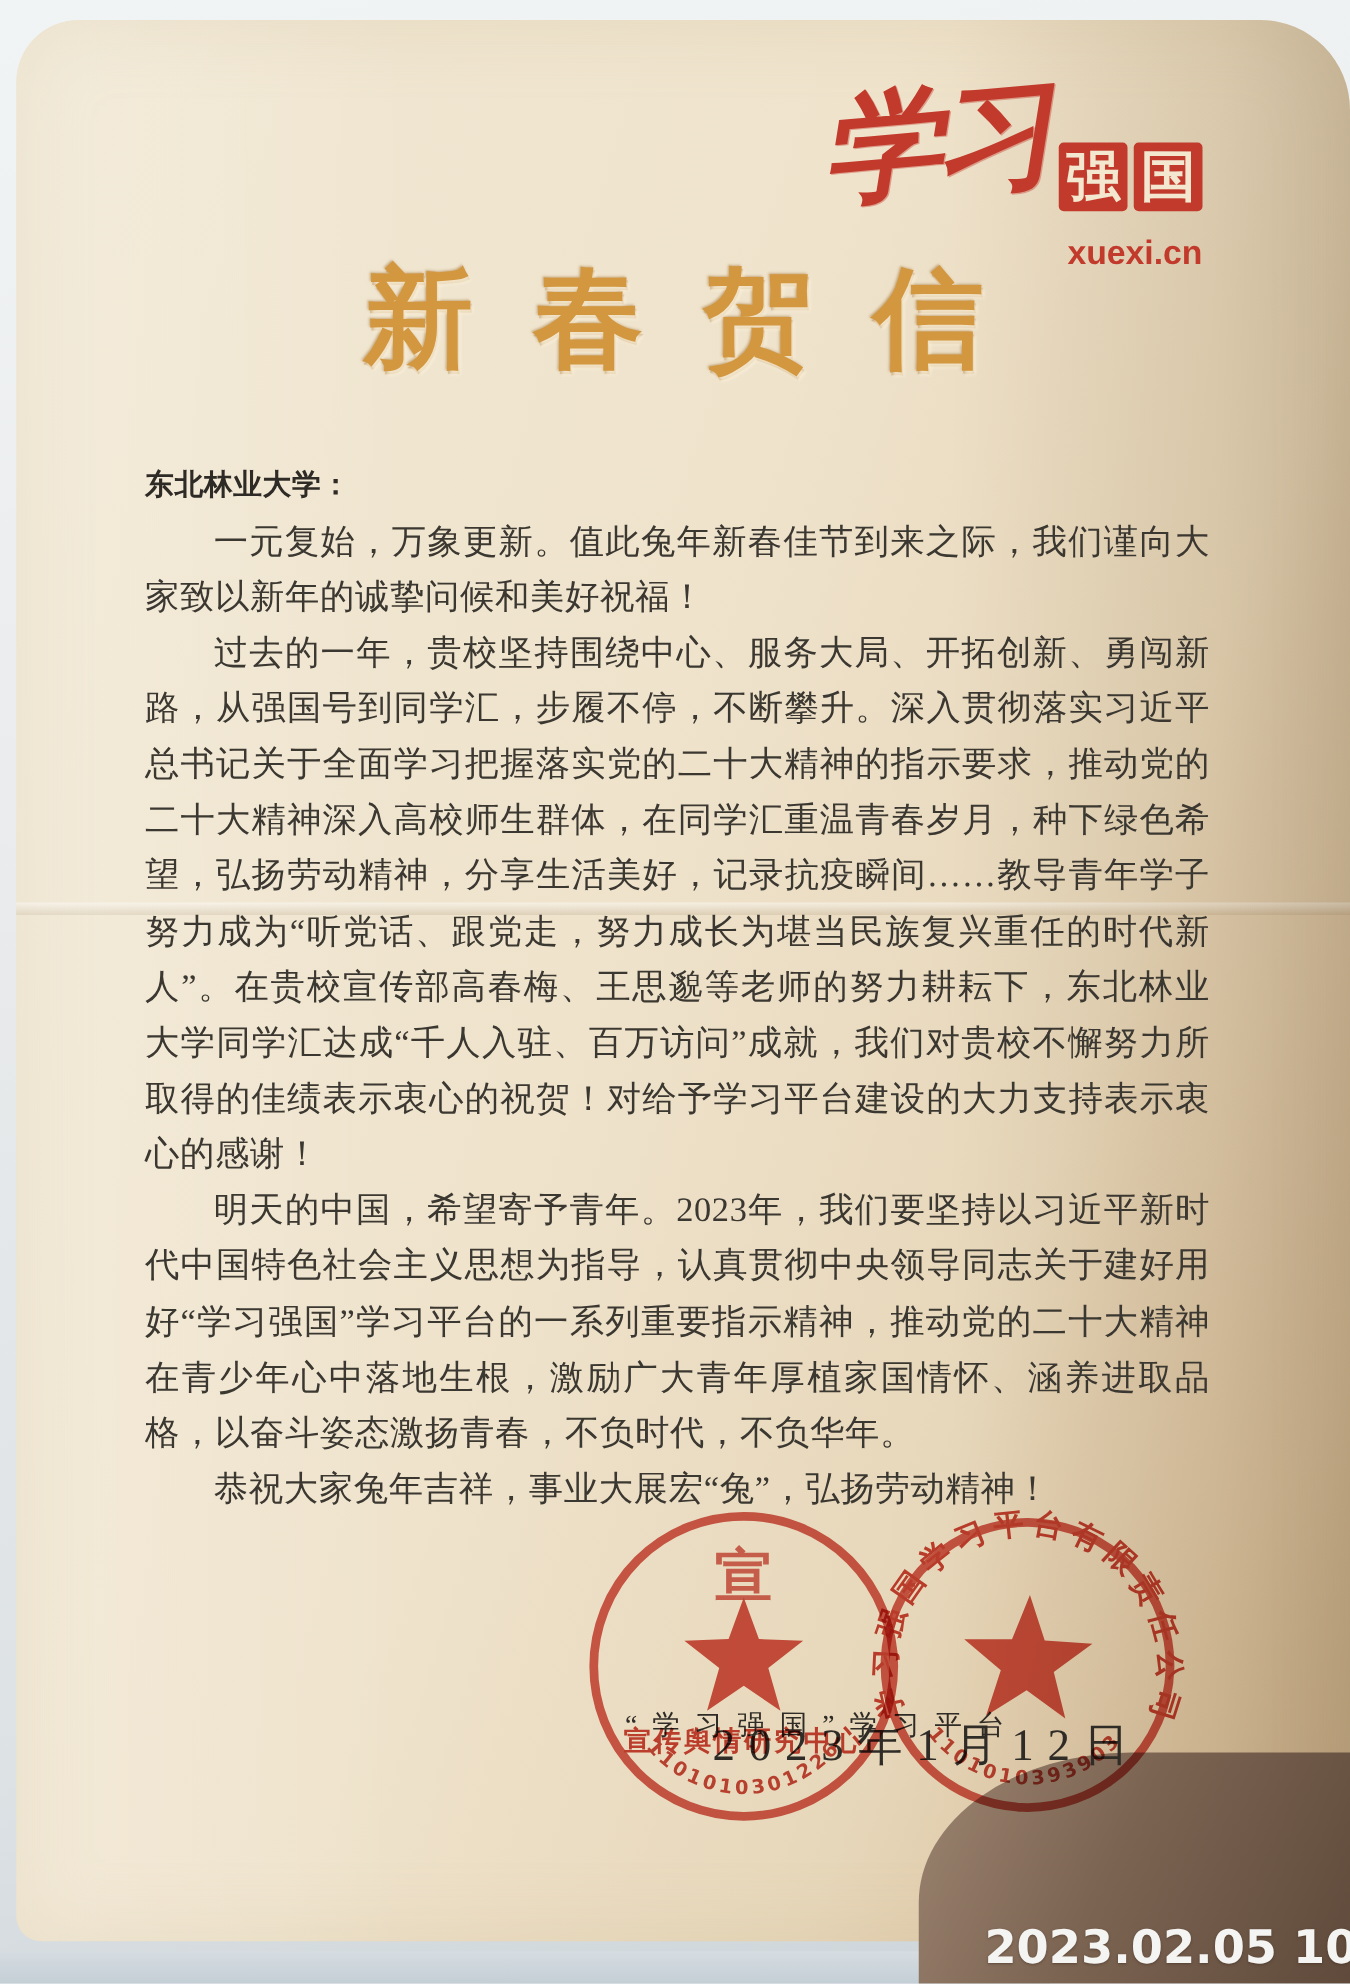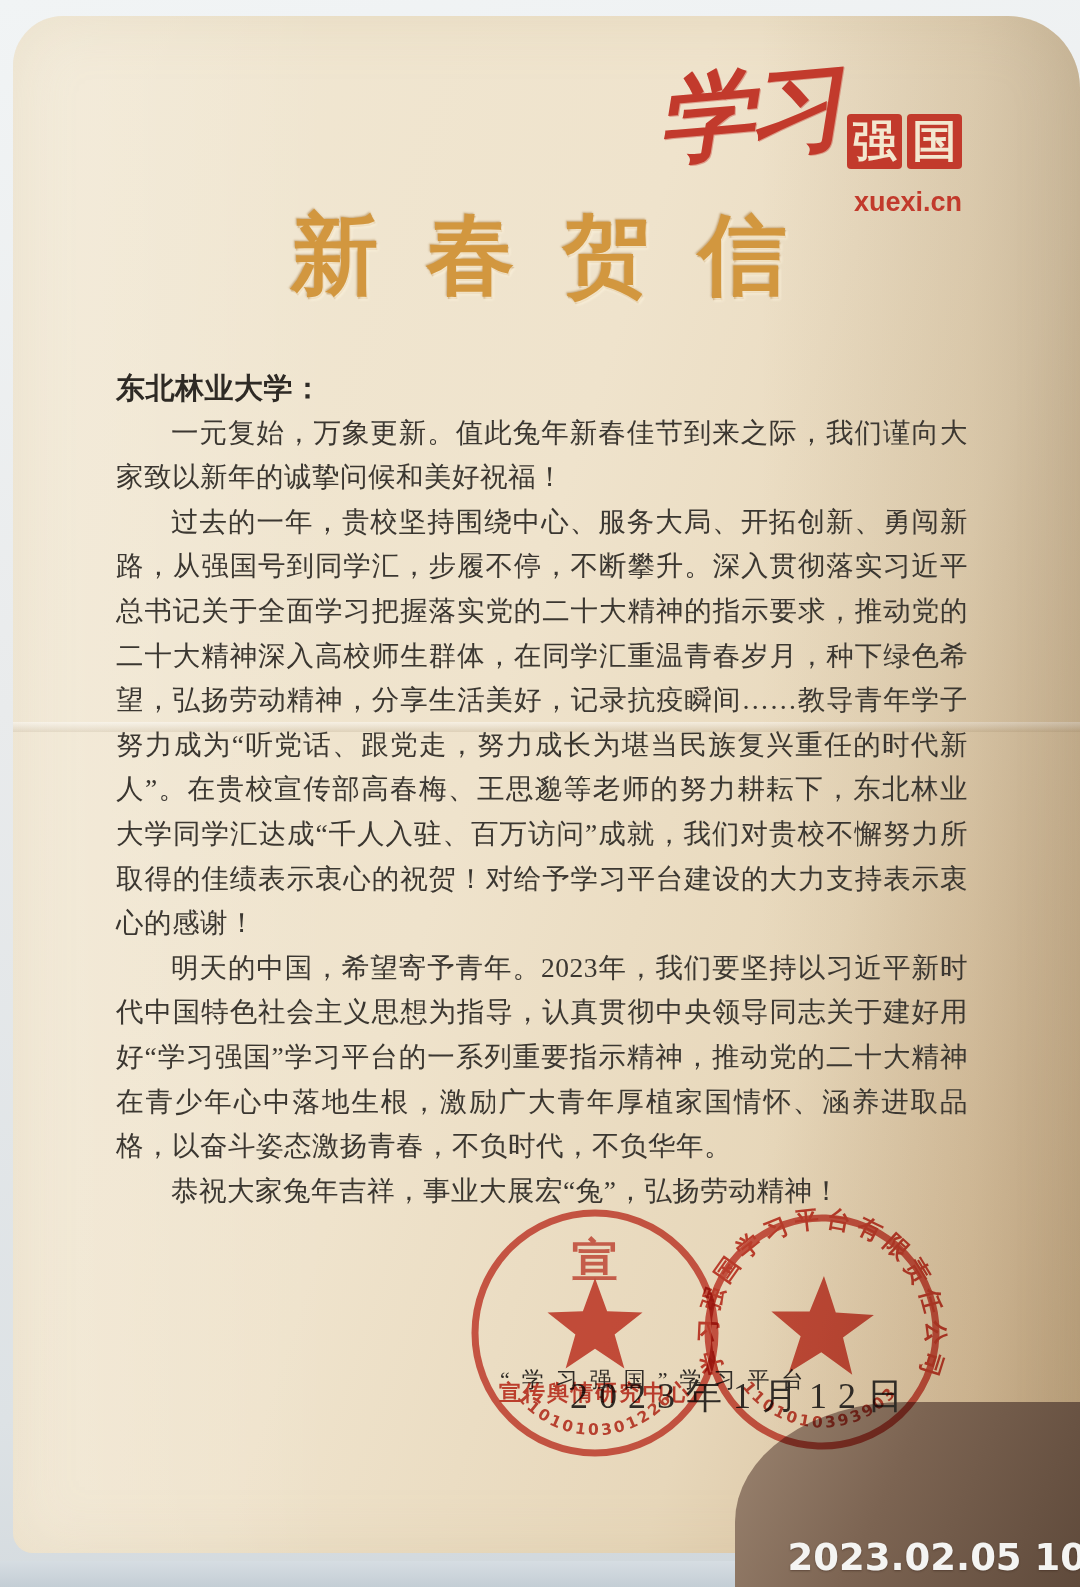--- a/index.html
+++ b/index.html
@@ -40,21 +40,21 @@
   .logo .domain{font-family:"Liberation Sans",sans-serif;font-weight:bold;
          font-size:27px;color:#c23a2c;margin-top:18px;letter-spacing:0;}
   
   .title{position:absolute;top:196px;left:0;width:1005px;text-align:center;z-index:2;margin-left:36px;}
   .title span{display:inline-block;font-size:88px;font-weight:bold;color:#d2973f;
          letter-spacing:48px;margin-right:-48px;
          text-shadow:2px 3px 3px rgba(255,246,225,.8),-1px -1px 2px rgba(150,95,25,.45),1px 2px 1px rgba(160,105,35,.55);}
   
   .body-text{position:absolute;left:116px;right:112px;top:366px;z-index:2;
          color:#3b3731;font-size:27.5px;line-height:44.6px;text-align:justify;letter-spacing:.5px;}
-  .salutation{font-weight:bold;color:#2e2a25;margin:0 0 2px 0;font-size:29px;}
+  .salutation{font-weight:bold;color:#2e2a25;margin:0 0 2px 0;font-size:23px;}
   .body-text p{margin:0;text-indent:2em;}
   
   .sig-line1{position:absolute;left:512px;top:1258px;z-index:2;color:#2f2b26;
          font-size:27px;letter-spacing:9px;white-space:nowrap;}
   .sig-line2{position:absolute;left:500px;top:1365px;z-index:2;color:#2f2b26;
          font-size:22px;letter-spacing:12px;white-space:nowrap;}
   .sig-date{position:absolute;left:570px;top:1372px;z-index:2;color:#2f2b26;
          font-size:36px;letter-spacing:11px;white-space:nowrap;}
   
   .stamp{position:absolute;z-index:4;mix-blend-mode:multiply;opacity:.93;}

